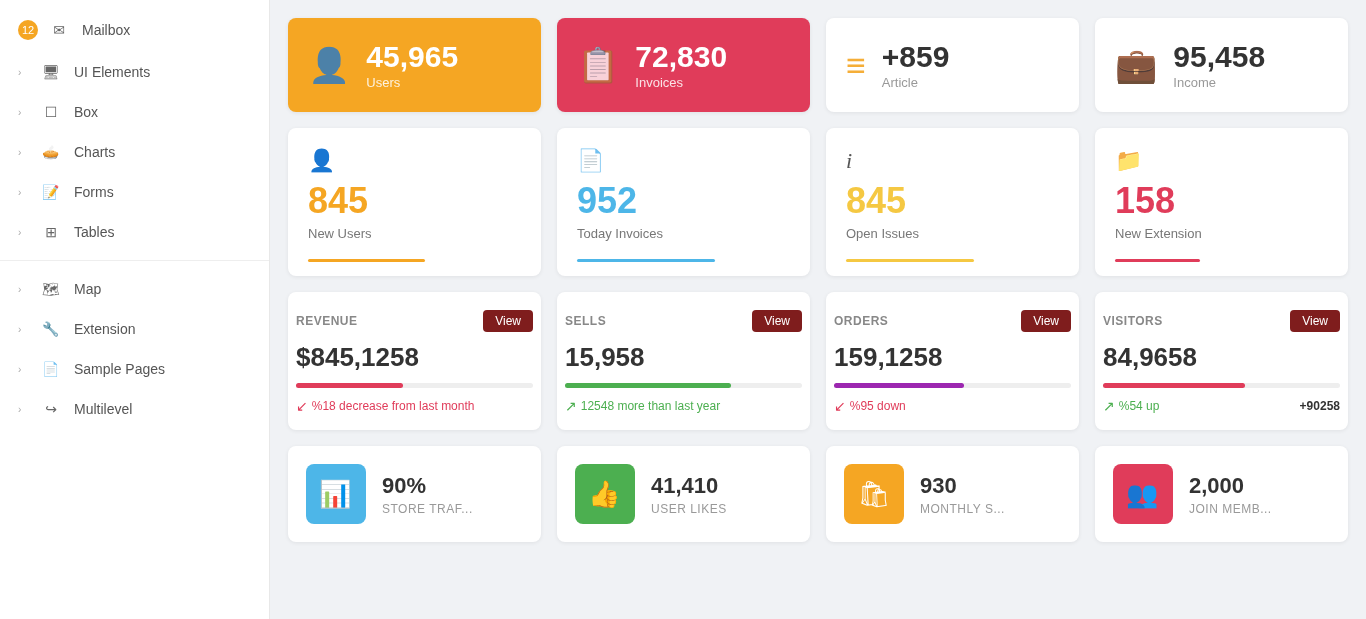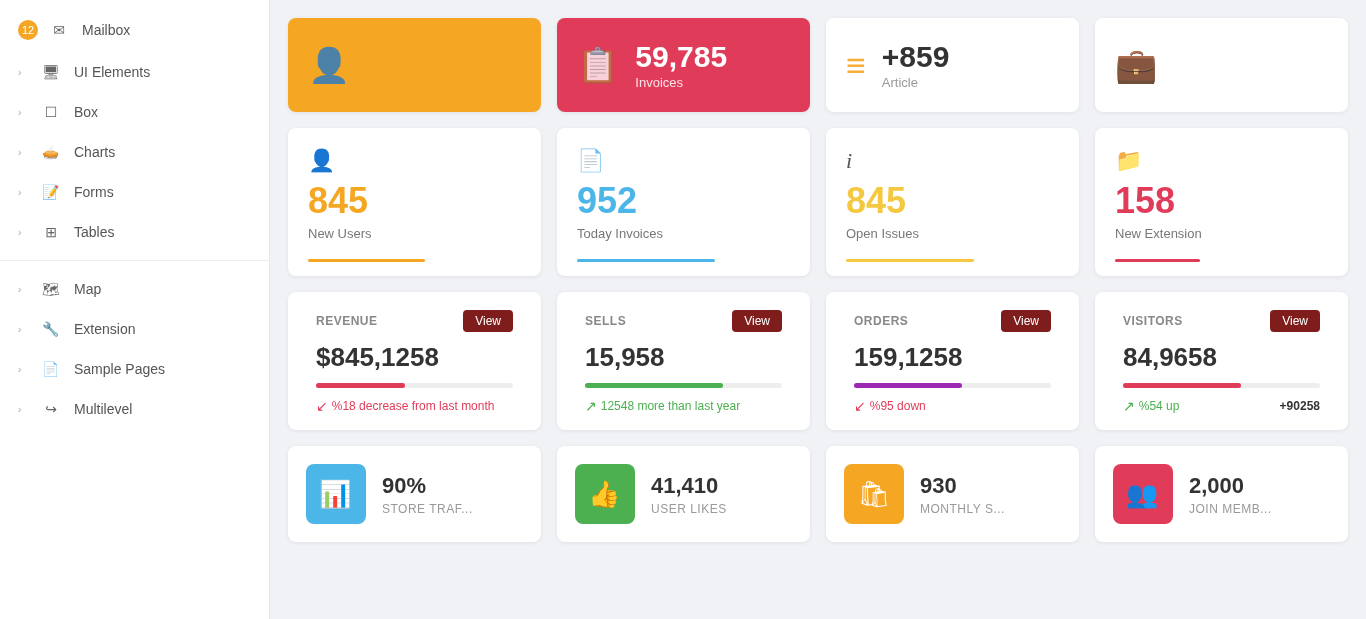--- a/index.html
+++ b/index.html
@@ -139,21 +139,21 @@
     
     .revenue-cards {
       display: grid;
       grid-template-columns: repeat(4, 1fr);
       gap: 16px;
       margin-bottom: 16px;
     }
     .revenue-card {
       background: #fff;
       border-radius: 8px;
-      padding: 18px 28px 16px;
+      padding: 18px 8px 16px;
       box-shadow: 0 1px 4px rgba(0,0,0,0.07);
     }
     .revenue-card-header {
       display: flex;
       justify-content: space-between;
       align-items: center;
       margin-bottom: 10px;
     }
     .revenue-card-title {
       font-size: 12px;
@@ -294,37 +294,45 @@
     <span class="icon-wrap">↪</span>
     <span>Multilevel</span>
   </div>
 </nav>
 
 <main class="main-content">
 
   <div class="top-cards">
     <div class="top-card orange">
       <span class="top-card-icon">👤</span>
+      <div class="top-card-info">
+        <div class="top-card-value">45,965</div>
+        <div class="top-card-label">Users</div>
+      </div>
     </div>
     <div class="top-card red">
       <span class="top-card-icon">📋</span>
       <div class="top-card-info">
-        <div class="top-card-value">59,785</div>
+        <div class="top-card-value">72,830</div>
         <div class="top-card-label">Invoices</div>
       </div>
     </div>
     <div class="top-card">
       <span class="top-card-icon" style="color:#f5a623;">≡</span>
       <div class="top-card-info">
         <div class="top-card-value">+859</div>
         <div class="top-card-label">Article</div>
       </div>
     </div>
     <div class="top-card">
       <span class="top-card-icon" style="color:#f5a623;">💼</span>
+      <div class="top-card-info">
+        <div class="top-card-value">95,458</div>
+        <div class="top-card-label">Income</div>
+      </div>
     </div>
   </div>
 
   <div class="metric-cards">
     <div class="metric-card">
       <div class="metric-card-header">
         <span class="metric-card-icon">👤</span>
       </div>
       <div class="metric-card-value" style="color:#f5a623;">845</div>
       <div class="metric-card-label">New Users</div>

